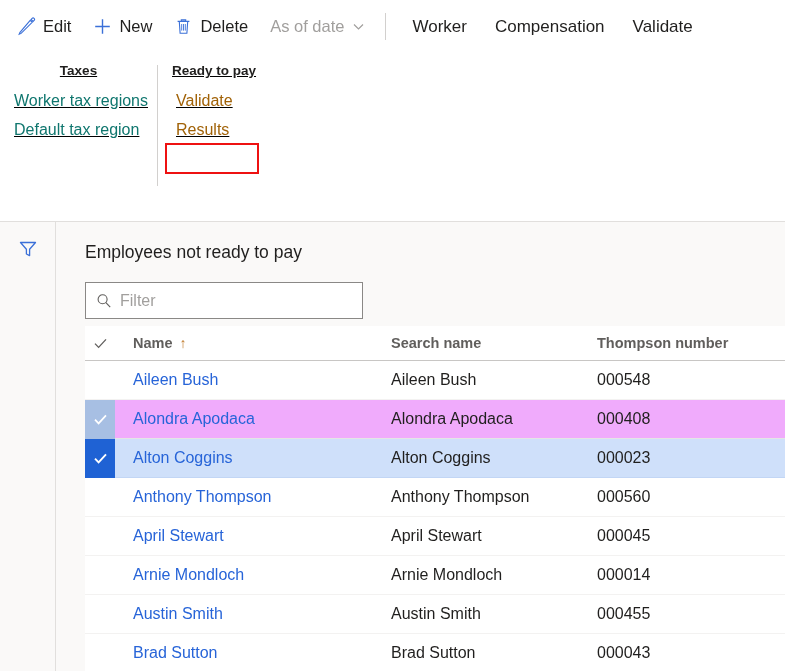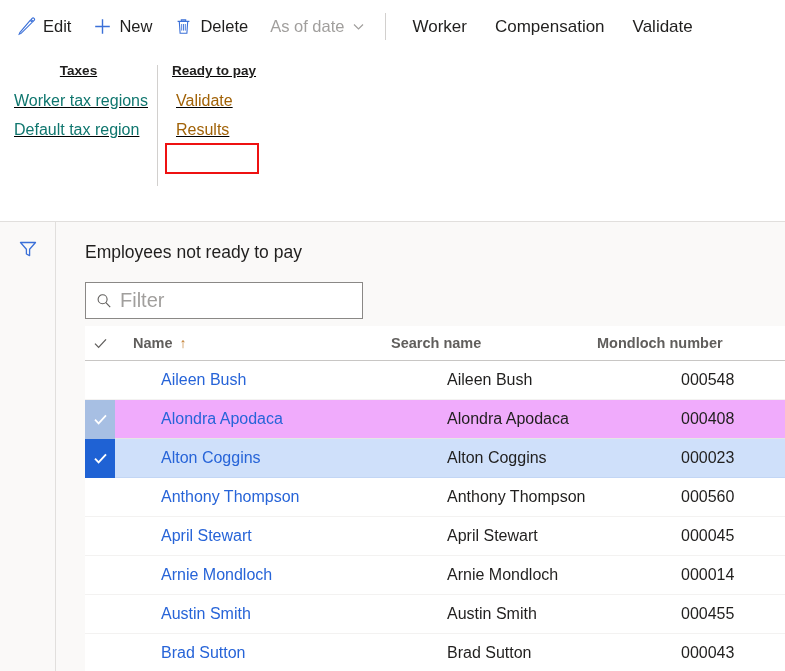--- a/index.html
+++ b/index.html
@@ -104,36 +104,35 @@
 
   .filterbox {
     position: relative; margin-top: 19px; width: 278px; height: 37px;
     background: #ffffff; border: 1px solid #8a8886;
     display: flex; align-items: center; padding: 0 9px; cursor: text;
   }
   .filterbox .search-ic { flex: none; width: 18px; height: 18px; margin-right: 7px;
                           display: flex; align-items: center; justify-content: center; }
   .filterbox input {
     border: none; outline: none; background: transparent; width: 100%;
-    font-family: "Liberation Sans", sans-serif; font-size: 20px; color: #201f1e;
+    font-family: "Liberation Sans", sans-serif; font-size: 16px; color: #201f1e;
   }
   .filterbox input::placeholder { color: #a19f9d; }
 
   
   .grid { position: absolute; left: 85px; top: 326px; width: 700px; bottom: 0; }
   .grid-head {
     display: flex; align-items: center; height: 35px;
     background: #ffffff; border-bottom: 1px solid #c8c6c4;
   }
   .grid-row {
     display: flex; align-items: stretch; height: 39px;
     background: #ffffff;
     border-bottom: 1px solid #f3f2f1;
     cursor: pointer;
-    gap: 28px;
   }
   .grid-row.alt { background: #f0abfc; border-bottom-color: #e5e5e5; }
   .grid-row.selected { background: #cfe0fa; border-bottom-color: #c2d6f5; }
 
   .cell-check {
     width: 30px; flex: none; display: flex; align-items: center; justify-content: center;
   }
   .cell-name { width: 276px; flex: none; display: flex; align-items: center;
                font-size: 16px; color: #2764d8; padding-left: 18px; }
   .cell-search { width: 206px; flex: none; display: flex; align-items: center;
@@ -286,21 +285,21 @@
         </span>
       </div>
       <div class="cell-name">
         <span>Name</span>
         <span class="sort-arrow">↑</span>
       </div>
       <div class="cell-search">
         <span>Search name</span>
       </div>
       <div class="cell-pers">
-        <span>Mondloch number</span>
+        <span>Thompson number</span>
       </div>
     </div>
 
     <div class="grid-row">
       <div class="cell-check"></div>
       <div class="cell-name">Aileen Bush</div>
       <div class="cell-search">Aileen Bush</div>
       <div class="cell-pers">000548</div>
     </div>
 

